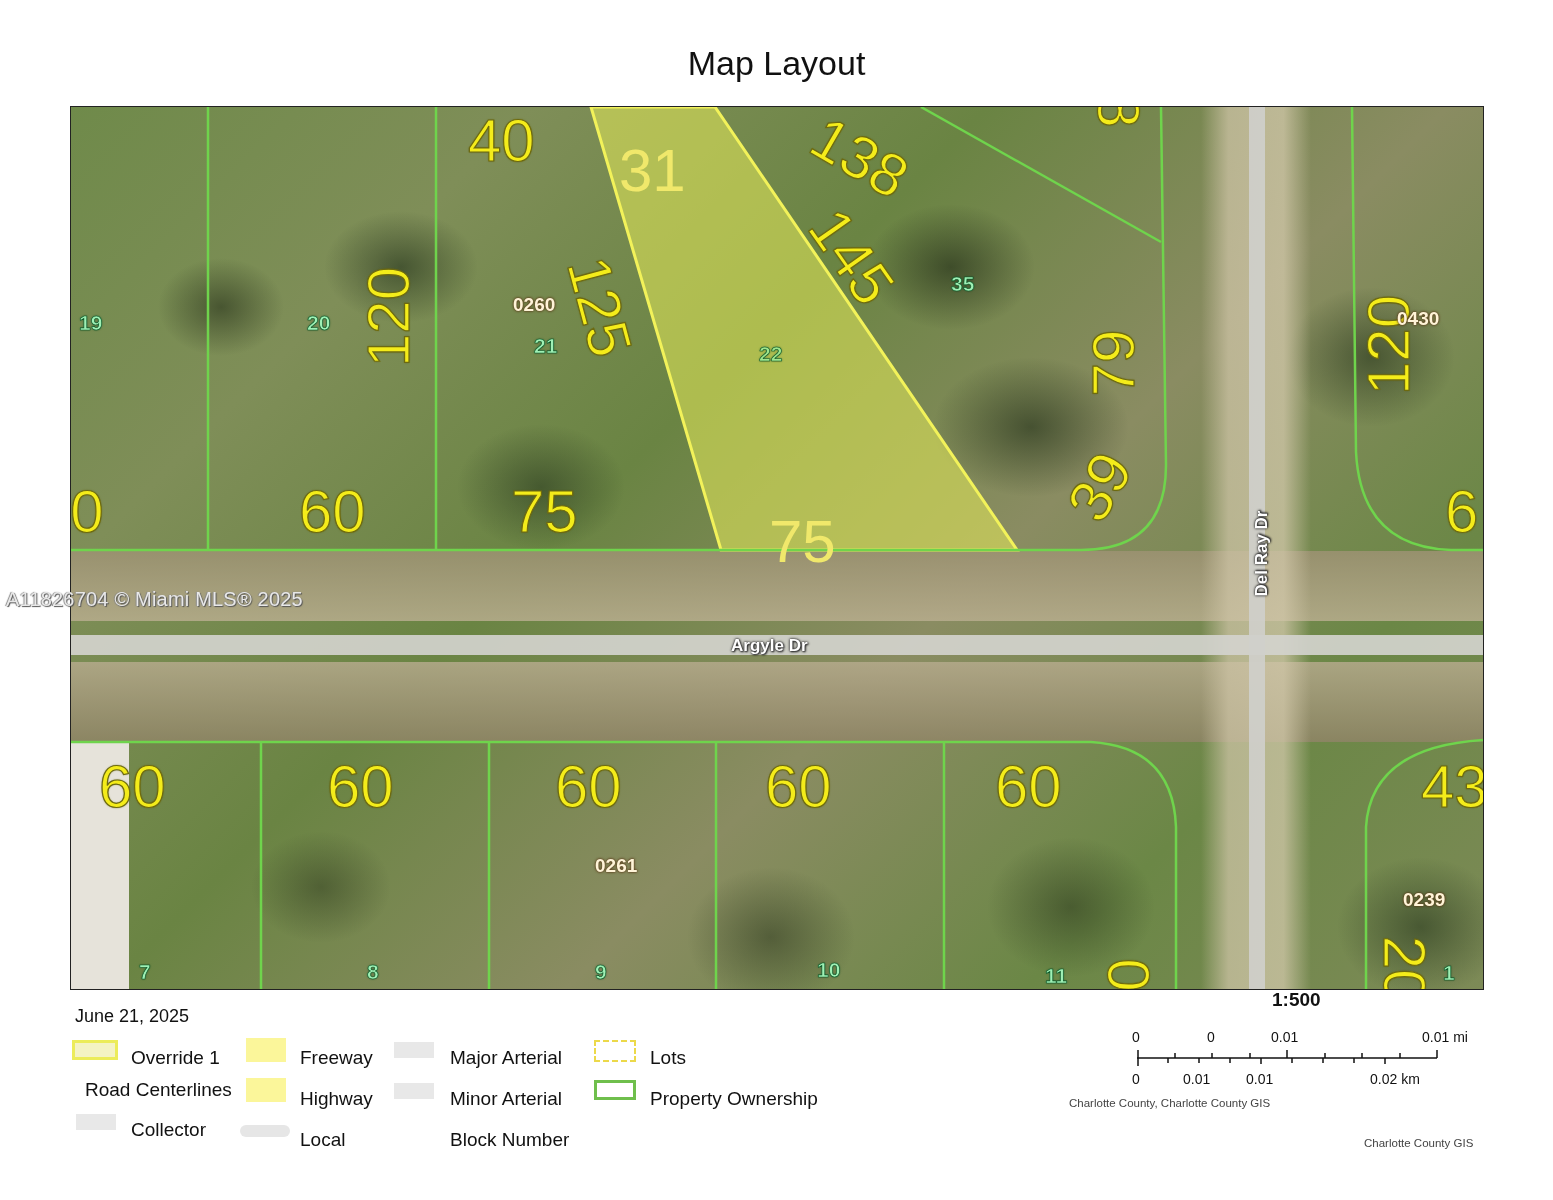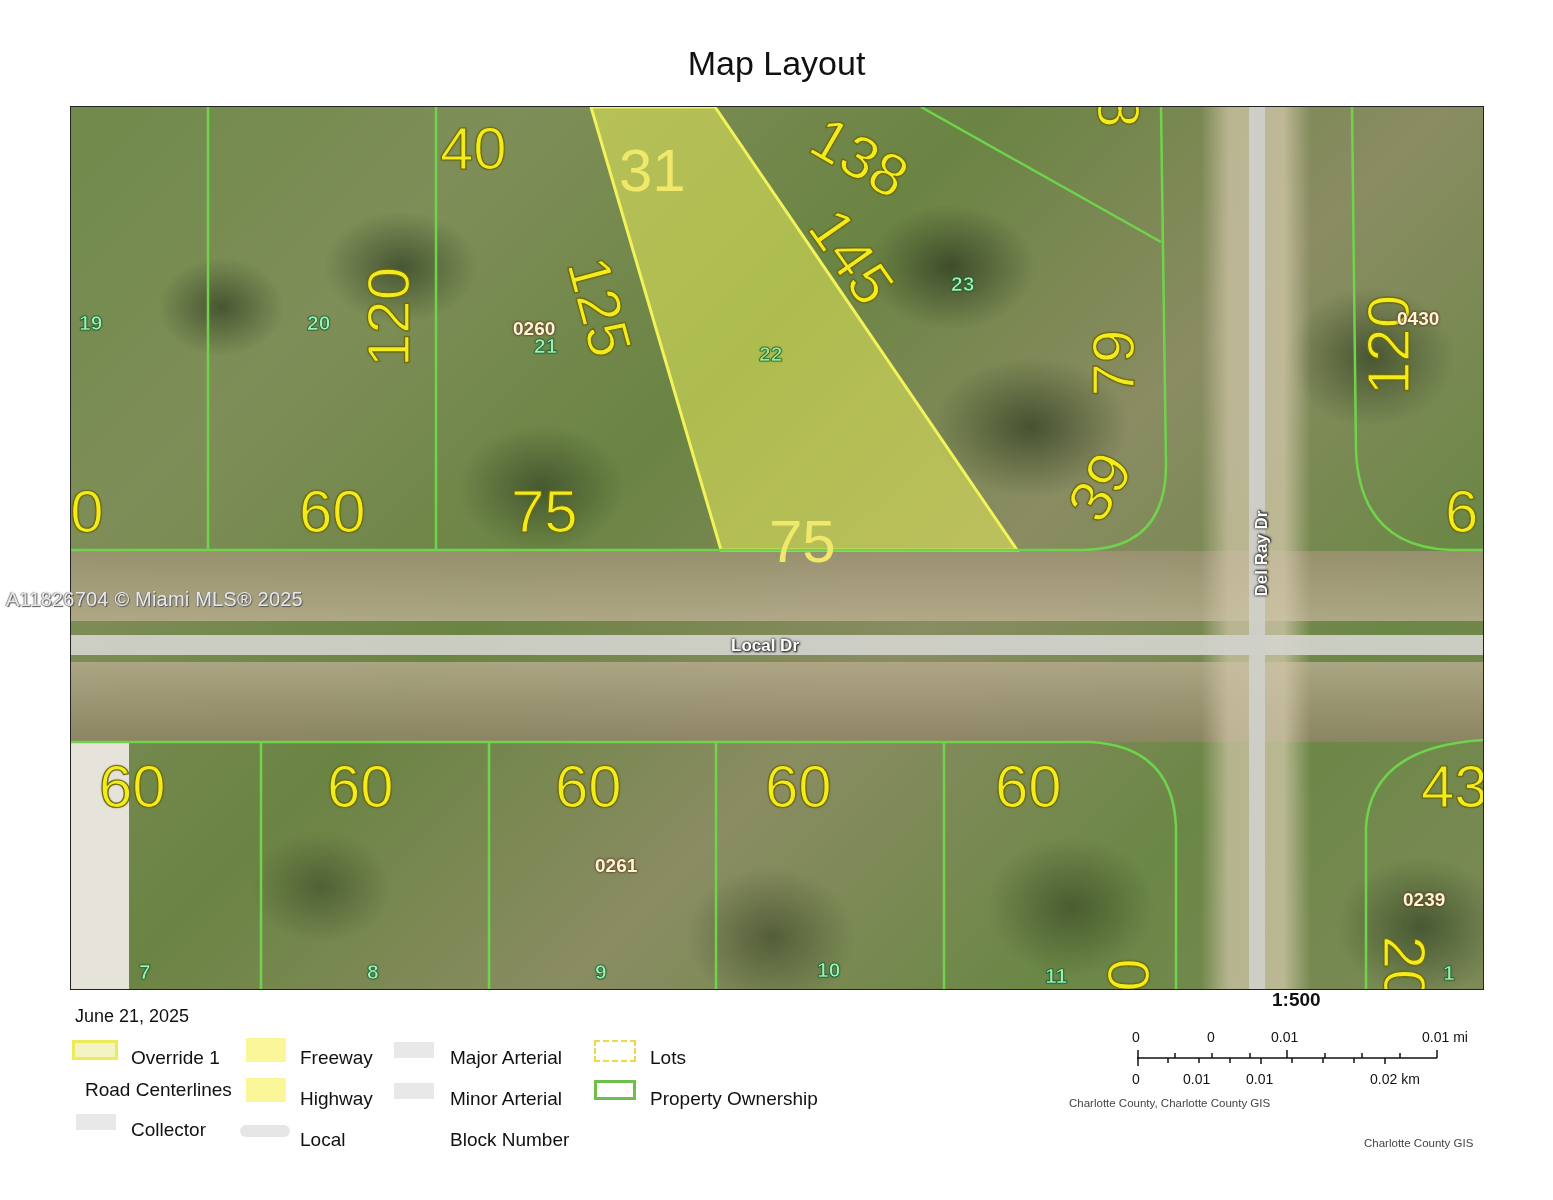--- a/index.html
+++ b/index.html
@@ -93,21 +93,21 @@
       <line x1="0" y1="635" x2="1020" y2="635"></line>
       <path d="M1020,635 Q1102,640 1105,720 L1105,882"></path>
       <line x1="190" y1="635" x2="190" y2="882"></line>
       <line x1="418" y1="635" x2="418" y2="882"></line>
       <line x1="645" y1="635" x2="645" y2="882"></line>
       <line x1="873" y1="635" x2="873" y2="882"></line>
       <path d="M1295,882 L1295,720 Q1300,640 1412,633"></path>
     </g>
   </svg>
 
-  <span class="lbl dim" style="left:369px;top:4px;margin-top:8px;">40</span>
+  <span class="lbl dim" style="left:397px;top:4px;">40</span>
   <span class="lbl dim-o" style="left:548px;top:4px;">31</span>
   <span class="lbl dim" style="left:760px;top:0px;transform:rotate(30deg);transform-origin:left top;">138</span>
   <span class="lbl dim" style="left:1030px;top:-26px;transform:rotate(90deg);">8</span>
   <span class="lbl dim" style="left:268px;top:180px;transform:rotate(-90deg);">120</span>
   <span class="lbl dim" style="left:478px;top:170px;transform:rotate(75deg);">125</span>
   <span class="lbl dim" style="left:730px;top:120px;transform:rotate(55deg);">145</span>
   <span class="lbl dim" style="left:1010px;top:226px;transform:rotate(-90deg);">79</span>
   <span class="lbl dim" style="left:996px;top:350px;transform:rotate(-60deg);">39</span>
   <span class="lbl dim" style="left:1268px;top:208px;transform:rotate(-90deg);">120</span>
   <span class="lbl dim" style="left:-34px;top:375px;">60</span>
@@ -122,34 +122,34 @@
   <span class="lbl dim" style="left:694px;top:650px;">60</span>
   <span class="lbl dim" style="left:924px;top:650px;">60</span>
   <span class="lbl dim" style="left:1350px;top:650px;">43</span>
   <span class="lbl dim" style="left:1040px;top:838px;transform:rotate(90deg);">0</span>
   <span class="lbl dim" style="left:1300px;top:832px;transform:rotate(90deg);">20</span>
 
   <span class="lbl lot" style="left:8px;top:205px;">19</span>
   <span class="lbl lot" style="left:236px;top:205px;">20</span>
   <span class="lbl lot" style="left:463px;top:228px;">21</span>
   <span class="lbl lot lot-hl" style="left:688px;top:236px;">22</span>
-  <span class="lbl lot" style="left:880px;top:166px;">23</span>
+  <span class="lbl lot" style="left:880px;top:166px;">35</span>
   <span class="lbl lot" style="left:68px;top:854px;">7</span>
   <span class="lbl lot" style="left:296px;top:854px;">8</span>
   <span class="lbl lot" style="left:524px;top:854px;">9</span>
   <span class="lbl lot" style="left:746px;top:852px;">10</span>
   <span class="lbl lot" style="left:974px;top:858px;">11</span>
   <span class="lbl lot" style="left:1372px;top:855px;">1</span>
 
-  <span class="lbl blk" style="left:442px;top:188px;margin-top:24px;">0260</span>
+  <span class="lbl blk" style="left:442px;top:188px;">0260</span>
   <span class="lbl blk" style="left:1326px;top:202px;">0430</span>
   <span class="lbl blk" style="left:524px;top:749px;">0261</span>
   <span class="lbl blk" style="left:1332px;top:755px;margin-top:28px;">0239</span>
 
-  <span class="lbl road-name" style="left:660px;top:530px;">Local Dr</span>
+  <span class="lbl road-name" style="left:660px;top:530px;">Argyle Dr</span>
   <span class="lbl road-name" style="left:1148px;top:438px;transform:rotate(-90deg);">Del Ray Dr</span>
 </div>
 
 <div class="watermark">A11826704 © Miami MLS® 2025</div>
 
 <div class="date">June 21, 2025</div>
 
 <div class="sw sw-override" style="left:72px;top:1040px;"></div>
 <div class="txt" style="left:131px;top:1047px;">Override 1</div>
 <div class="txt" style="left:85px;top:1079px;">Road Centerlines</div>

